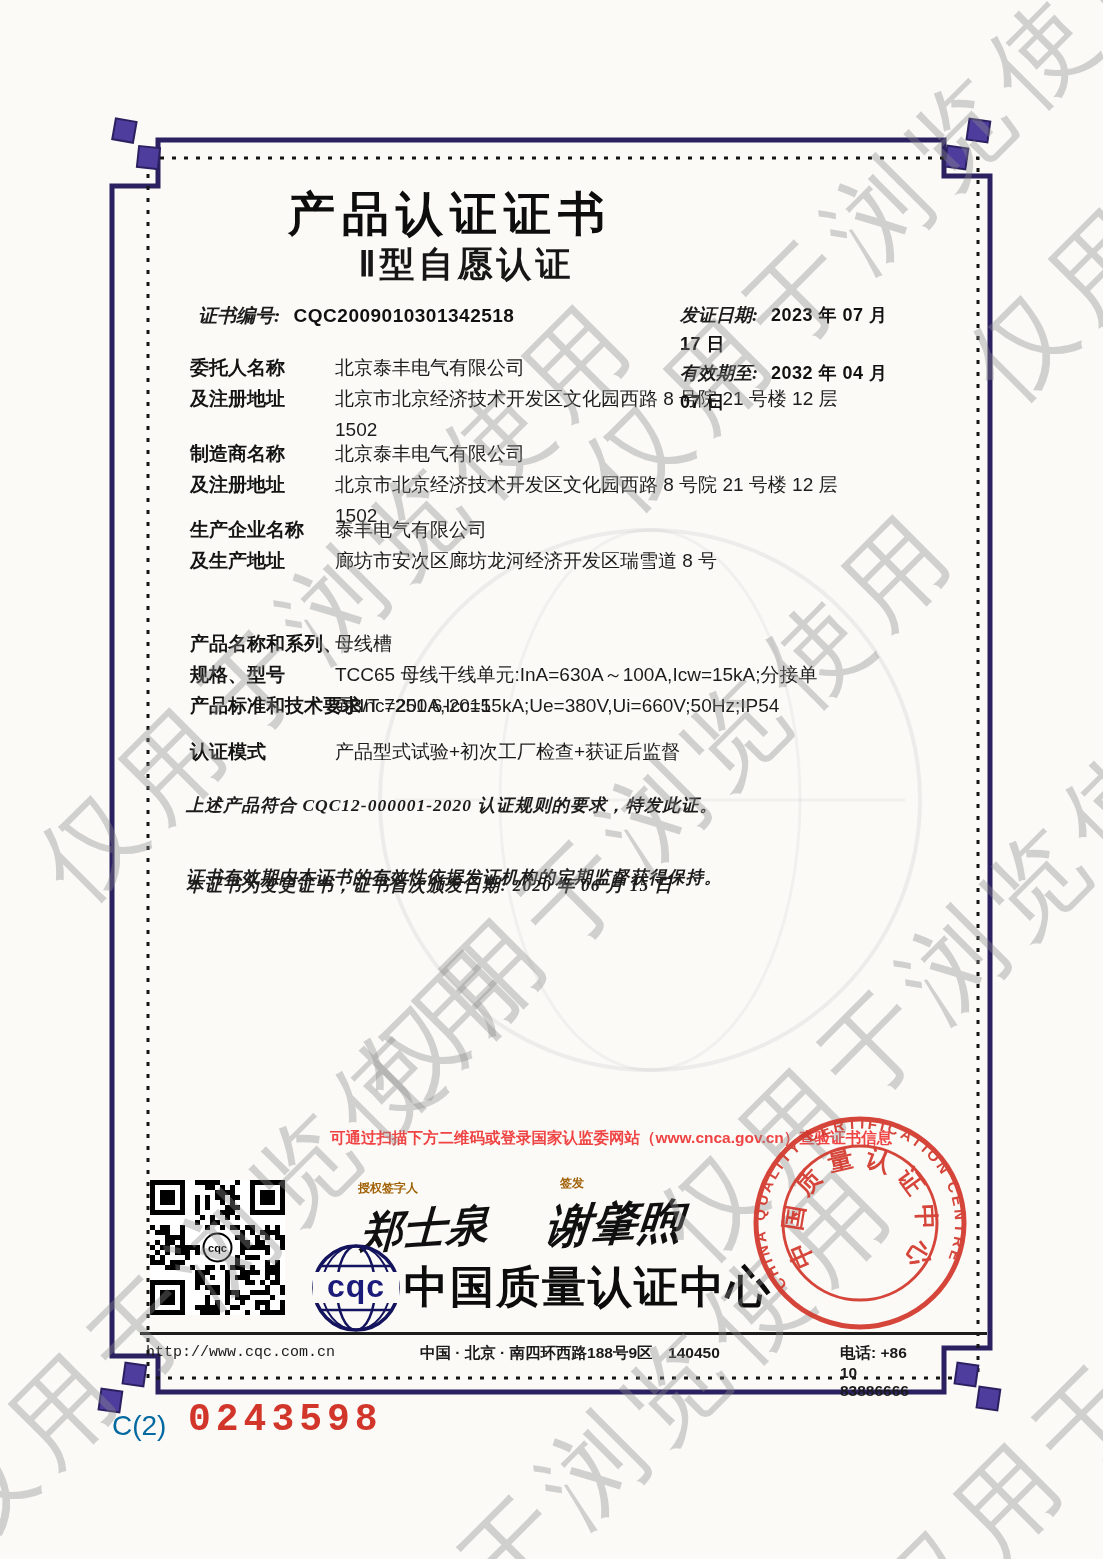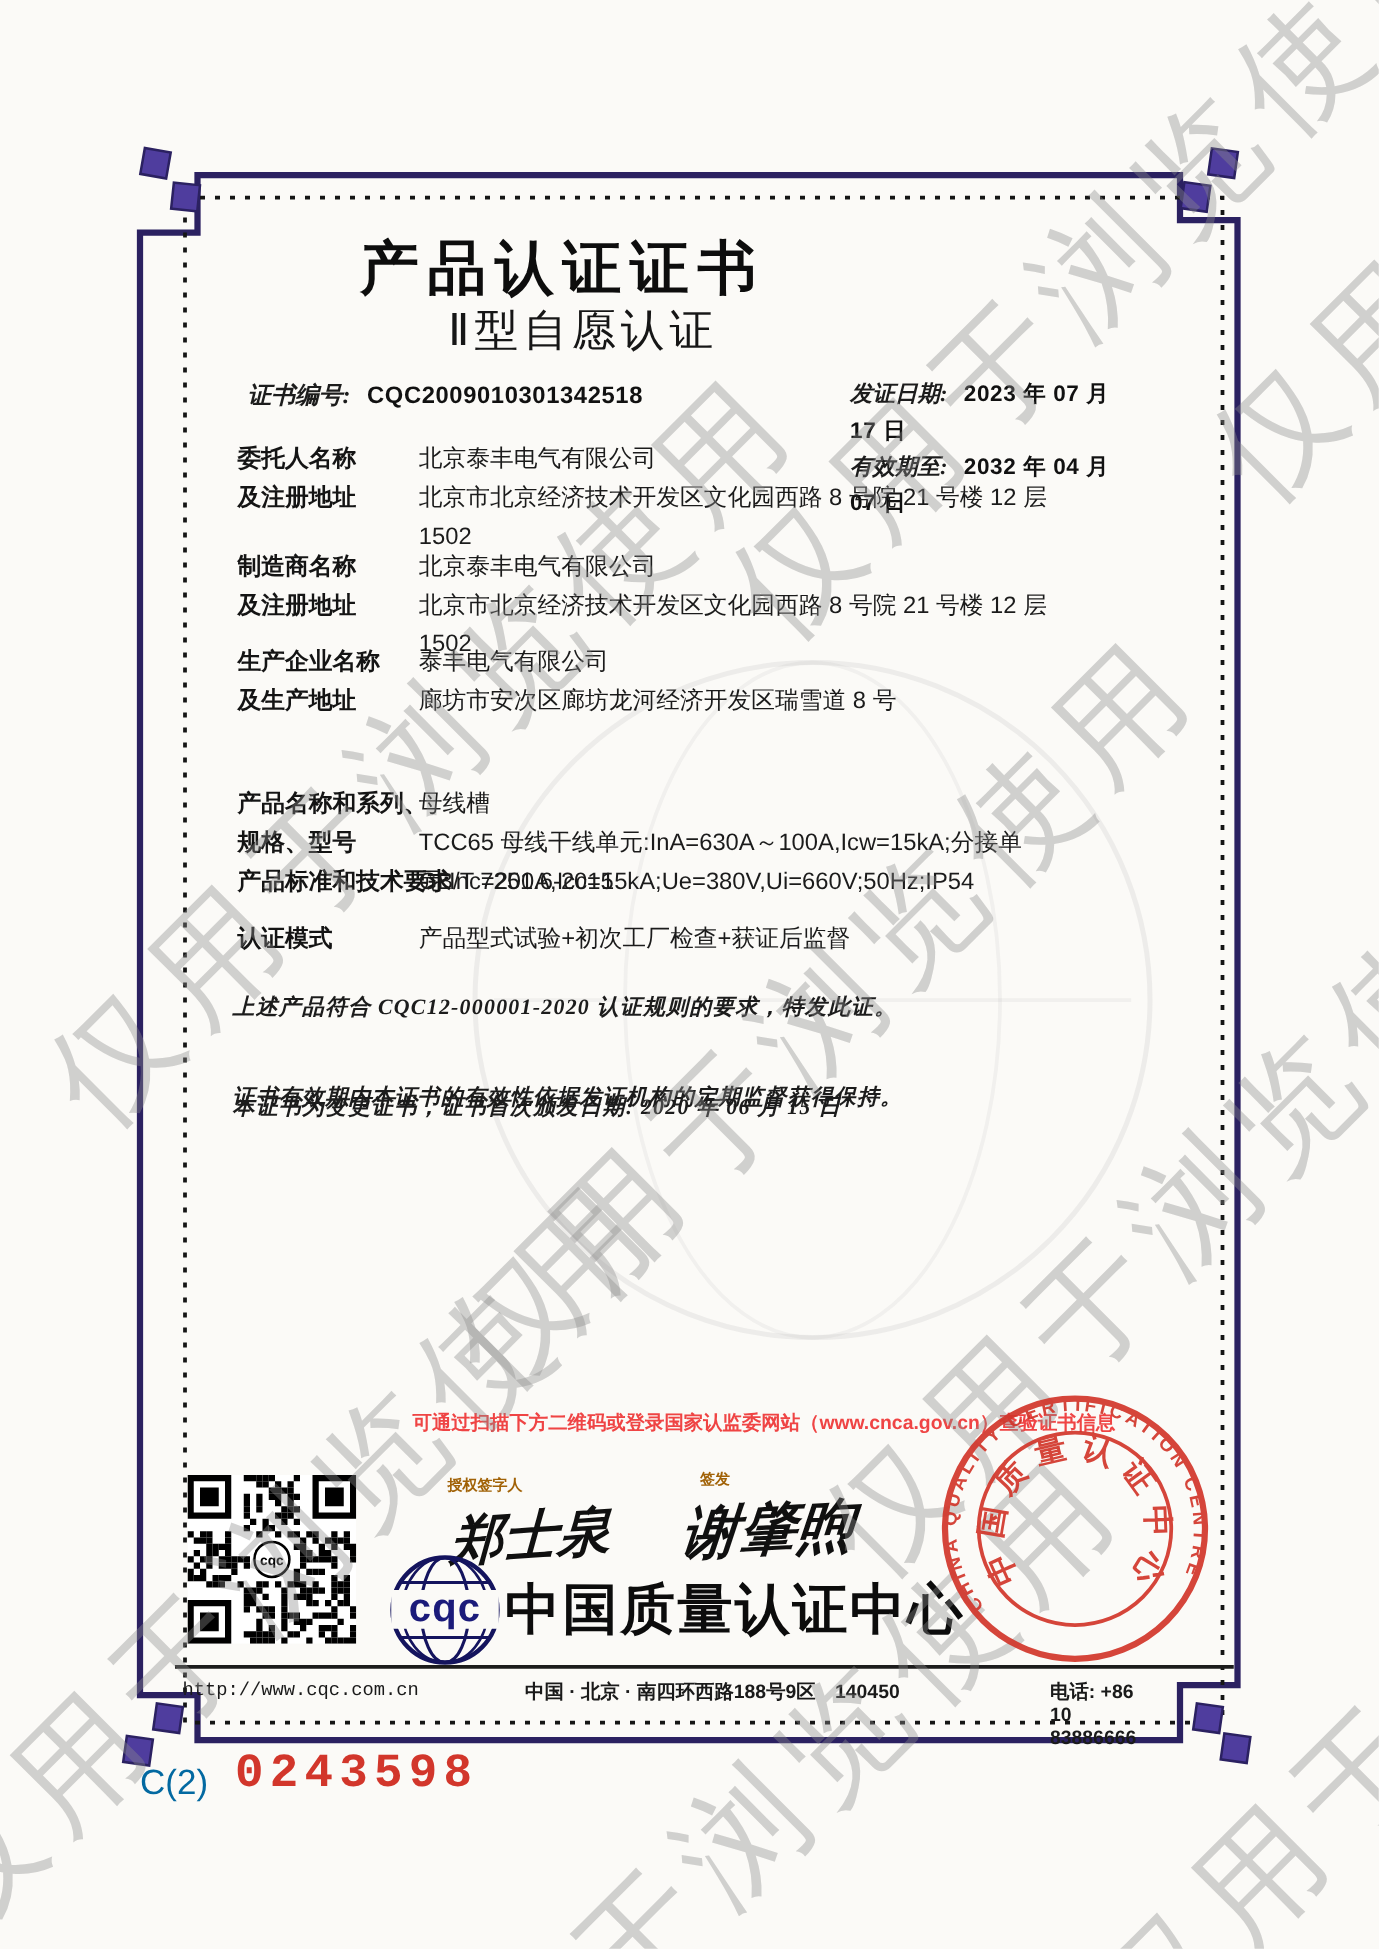--- a/index.html
+++ b/index.html
@@ -11,21 +11,21 @@
   .wm{position:absolute;font-family:"Liberation Serif",serif;font-size:100px;
       color:rgba(140,140,140,.38);letter-spacing:14px;white-space:nowrap;
       transform:rotate(-45deg);transform-origin:0 0;pointer-events:none;z-index:3;}
 
   
   .border-svg{position:absolute;left:0;top:0;z-index:1;}
 
   
   .abs{position:absolute;z-index:2;}
   .title{left:0;right:0;top:183px;text-align:center;font-size:47px;font-weight:700;letter-spacing:7px;color:#0d0d0d;}
-  .subtitle{left:0;right:0;top:241px;text-align:center;font-size:35px;font-weight:400;letter-spacing:4px;color:#161616;padding-left:33px;}
+  .subtitle{left:0;right:0;top:241px;text-align:center;font-size:35px;font-weight:700;letter-spacing:4px;color:#161616;padding-left:33px;}
 
   .kai{font-family:"Liberation Serif",serif;font-style:italic;font-weight:700;color:#1c1c1c;}
 
   .meta-left{left:198px;top:303px;font-size:19px;}
   .meta-right{left:680px;top:301px;font-size:18px;line-height:29px;}
   .meta-val{font-family:"Liberation Sans",sans-serif;font-style:normal;font-weight:700;margin-left:8px;letter-spacing:.5px;}
 
   .frow{position:absolute;left:190px;width:700px;display:flex;z-index:2;}
   .flabel{width:145px;flex:0 0 145px;font-weight:700;font-size:19px;line-height:31px;white-space:nowrap;color:#141414;}
   .fvalue{flex:1;font-size:19px;line-height:31px;font-weight:400;color:#1b1b1b;max-width:545px;}

